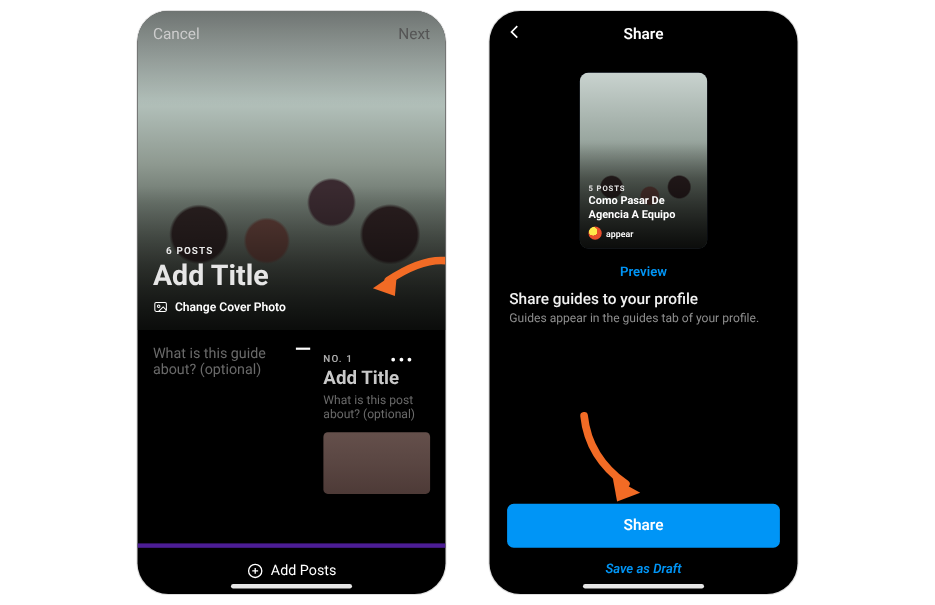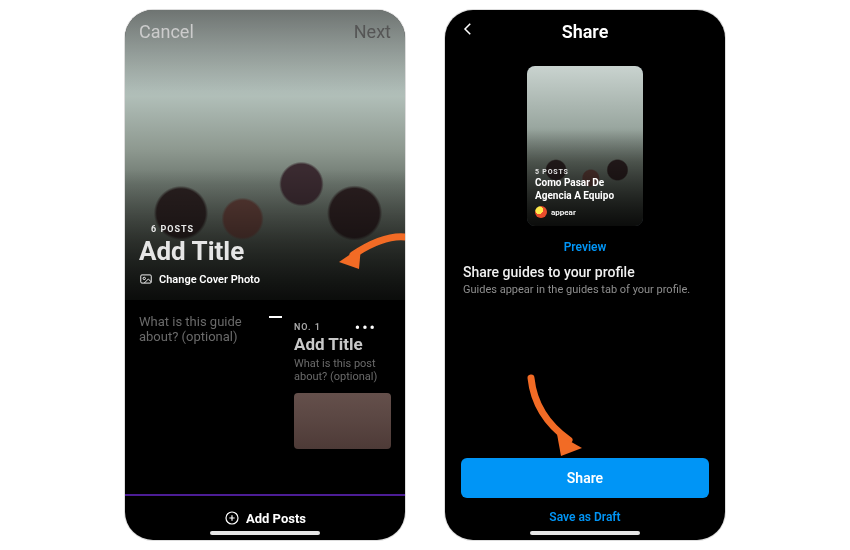--- a/index.html
+++ b/index.html
@@ -11,21 +11,21 @@
   *{box-sizing:border-box;margin:0;padding:0;font-family:-apple-system,BlinkMacSystemFont,"Segoe UI",Roboto,Helvetica,Arial,sans-serif;-webkit-font-smoothing:antialiased;}
   body{
     width:850px;height:550px;background:#fff;
     display:flex;align-items:center;justify-content:center;gap:40px;
   }
   .phone{
     width:var(--phone-w);height:530px;background:#000;border-radius:28px;
     overflow:hidden;position:relative;color:#fff;display:flex;flex-direction:column;
     box-shadow:0 0 0 1px #ddd;
   }
-  .topbar{height:42px;display:flex;align-items:center;justify-content:space-between;padding:0 14px;font-size:18px;flex:0 0 auto;position:relative;z-index:3;}
+  .topbar{height:42px;display:flex;align-items:center;justify-content:space-between;padding:0 14px;font-size:14px;flex:0 0 auto;position:relative;z-index:3;}
   .topbar .center{position:absolute;left:0;right:0;text-align:center;font-weight:600;pointer-events:none;}
   .topbar .side{color:#ccc;font-weight:400;}
   .topbar .dim{color:#555;}
   .back-chevron{width:18px;height:18px;stroke:#fff;stroke-width:2;fill:none;}
 
   
   .hero{position:relative;height:290px;margin-top:-42px;overflow:hidden;flex:0 0 auto;}
   .hero-img{
     position:absolute;inset:0;
     background:
@@ -46,21 +46,21 @@
   .about-input{color:#6a6a6a;font-size:13px;}
   .divider{width:22px;height:2px;background:#fff;margin-top:2px;}
   .post-block{margin-top:8px;}
   .no-label{font-size:9px;letter-spacing:1px;color:#aaa;font-weight:600;}
   .dots{position:absolute;right:14px;color:#fff;font-size:16px;letter-spacing:2px;}
   .post-row{position:relative;display:flex;align-items:center;}
   .post-title{font-size:17px;font-weight:700;color:#c9c9c9;margin-top:2px;}
   .post-sub{font-size:11px;color:#6a6a6a;margin-top:3px;}
   .thumb{margin-top:10px;height:56px;border-radius:4px;background:linear-gradient(180deg,#b79189 0%, #a37f78 50%, #8d6a64 100%);opacity:.55;}
 
-  .bottom-bar{height:46px;border-top:2px solid #4c1d95;display:flex;align-items:center;justify-content:center;gap:6px;font-size:13px;font-weight:700;flex:0 0 auto;}
+  .bottom-bar{height:46px;border-top:4px solid #4c1d95;display:flex;align-items:center;justify-content:center;gap:6px;font-size:13px;font-weight:400;flex:0 0 auto;}
   .plus-circle{width:16px;height:16px;stroke:#fff;stroke-width:1.8;fill:none;}
   .home-indicator{position:absolute;bottom:5px;left:50%;transform:translateX(-50%);width:110px;height:4px;border-radius:3px;background:#fff;opacity:.9;}
 
   
   .preview-wrap{flex:0 0 auto;display:flex;flex-direction:column;align-items:center;padding:14px 0 10px;}
   .card{width:116px;height:160px;border-radius:8px;overflow:hidden;position:relative;background:#0f172a;}
   .card-img{position:absolute;inset:0;background:
     radial-gradient(circle at 25% 65%, #2a2020 0 7%, transparent 8%),
     radial-gradient(circle at 55% 70%, #5a3b35 0 6%, transparent 7%),
     radial-gradient(circle at 78% 65%, #2b1f20 0 7%, transparent 8%),
@@ -75,21 +75,21 @@
   .preview-link{color:var(--accent);font-size:12px;font-weight:600;margin-top:14px;}
 
   .share-copy{padding:0 18px;}
   .share-h{font-size:14px;font-weight:500;color:#f1f1f1;}
   .share-sub{font-size:11px;color:var(--muted);margin-top:3px;}
 
   .spacer{flex:1;position:relative;}
 
   .cta-area{padding:8px 16px 16px;flex:0 0 auto;}
   .share-btn{background:var(--accent);color:#fff;border:none;border-radius:6px;width:100%;height:40px;font-size:14px;font-weight:600;display:flex;align-items:center;justify-content:center;}
-  .draft-link{color:var(--accent);font-size:12px;font-weight:600;text-align:center;margin-top:12px;}
+  .draft-link{color:var(--accent);font-size:12px;font-weight:600;text-align:center;margin-top:12px;font-style:italic;}
 
   
   .arrow{position:absolute;pointer-events:none;}
   .arrow svg{overflow:visible;}
   .ap{fill:none;stroke:var(--arrow);stroke-width:7;stroke-linecap:round;}
   .ah{fill:var(--arrow);}
 </style>
 </head>
 <body>
 

